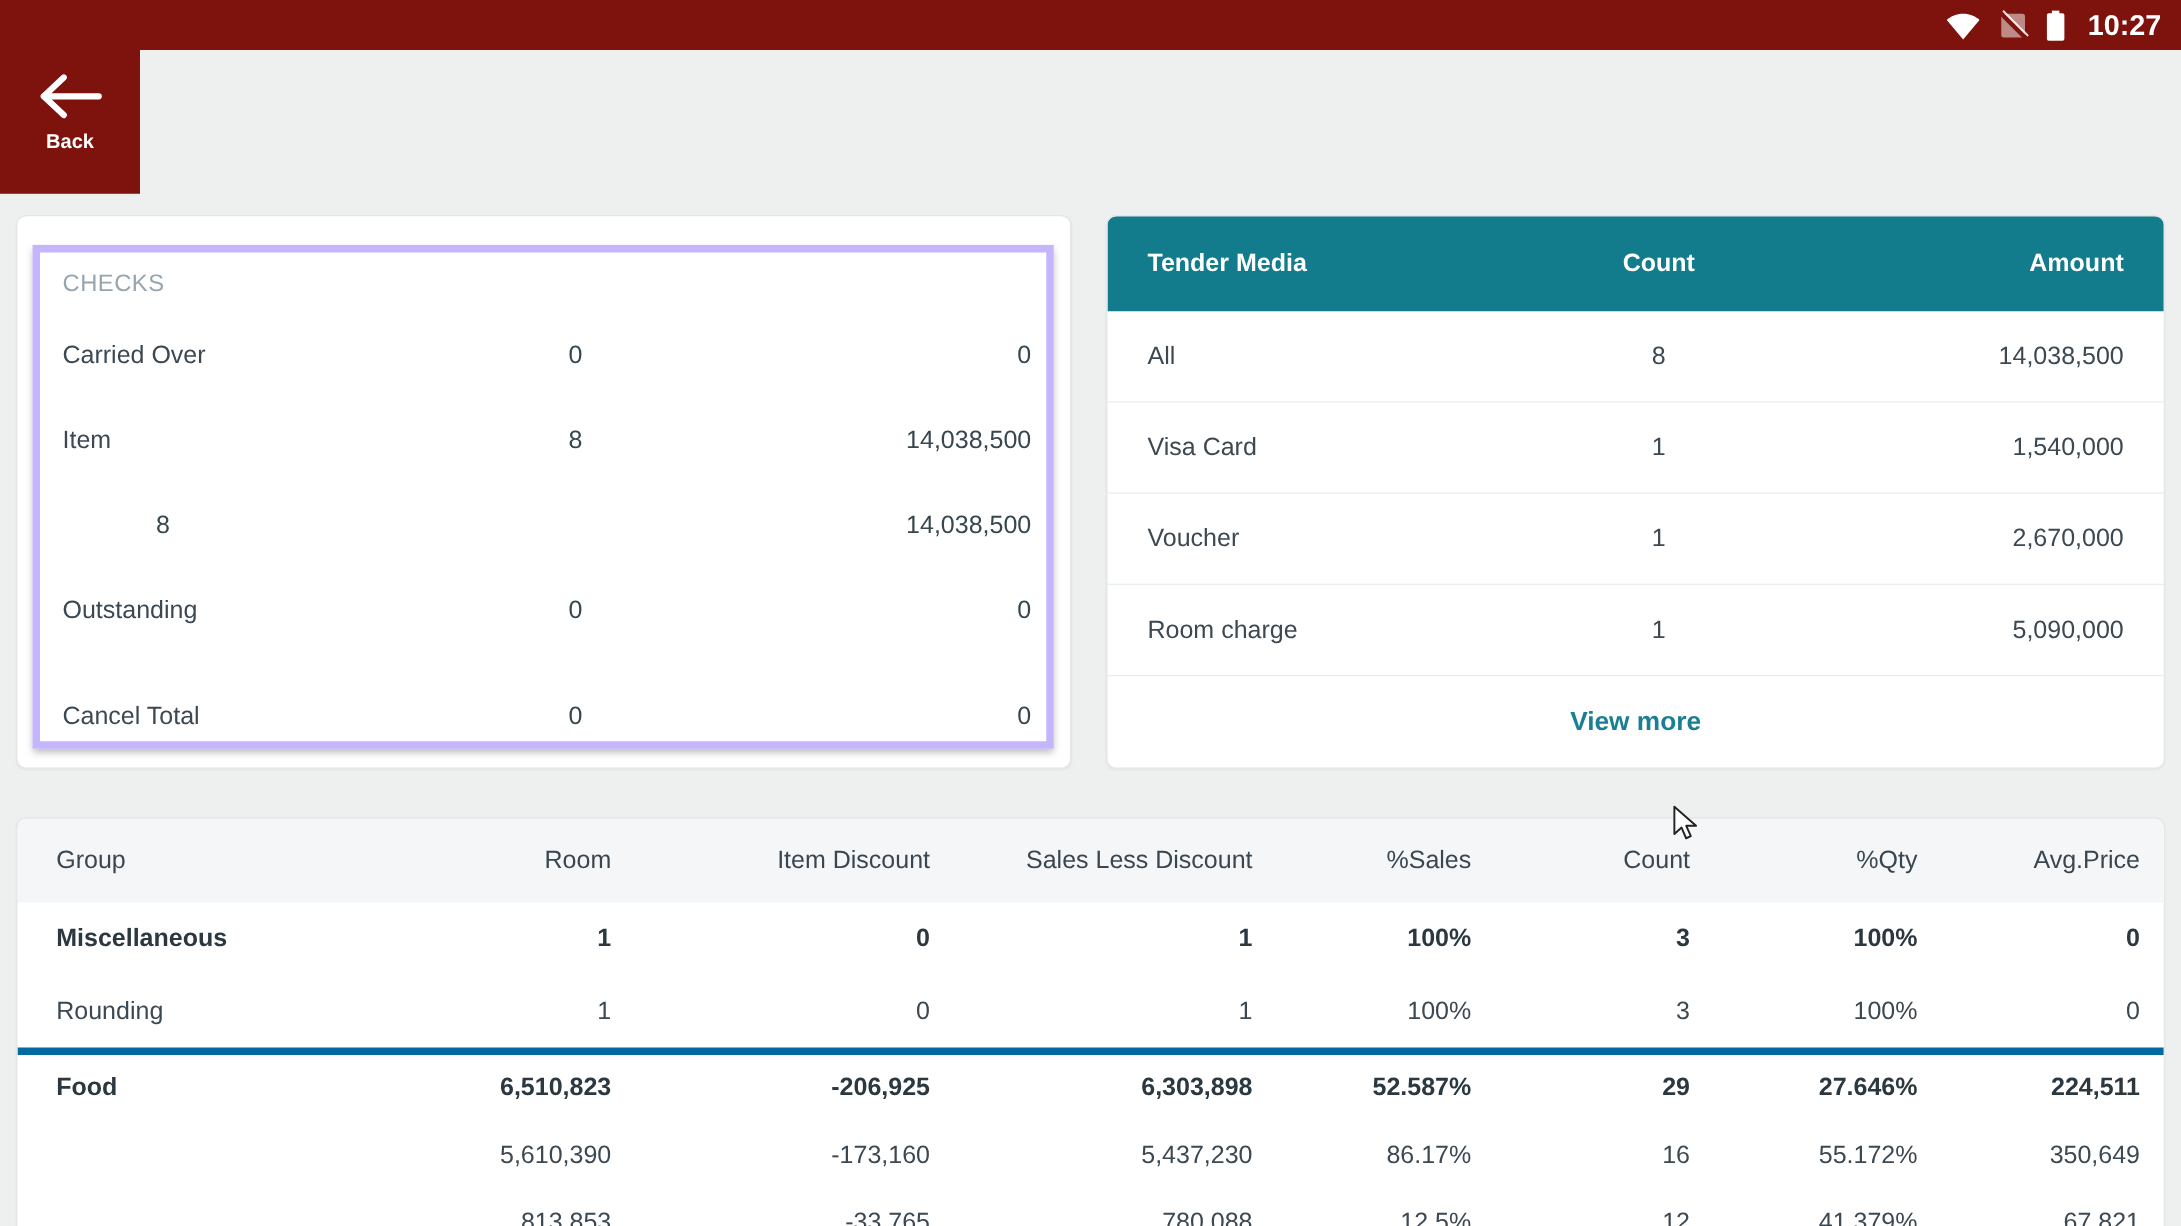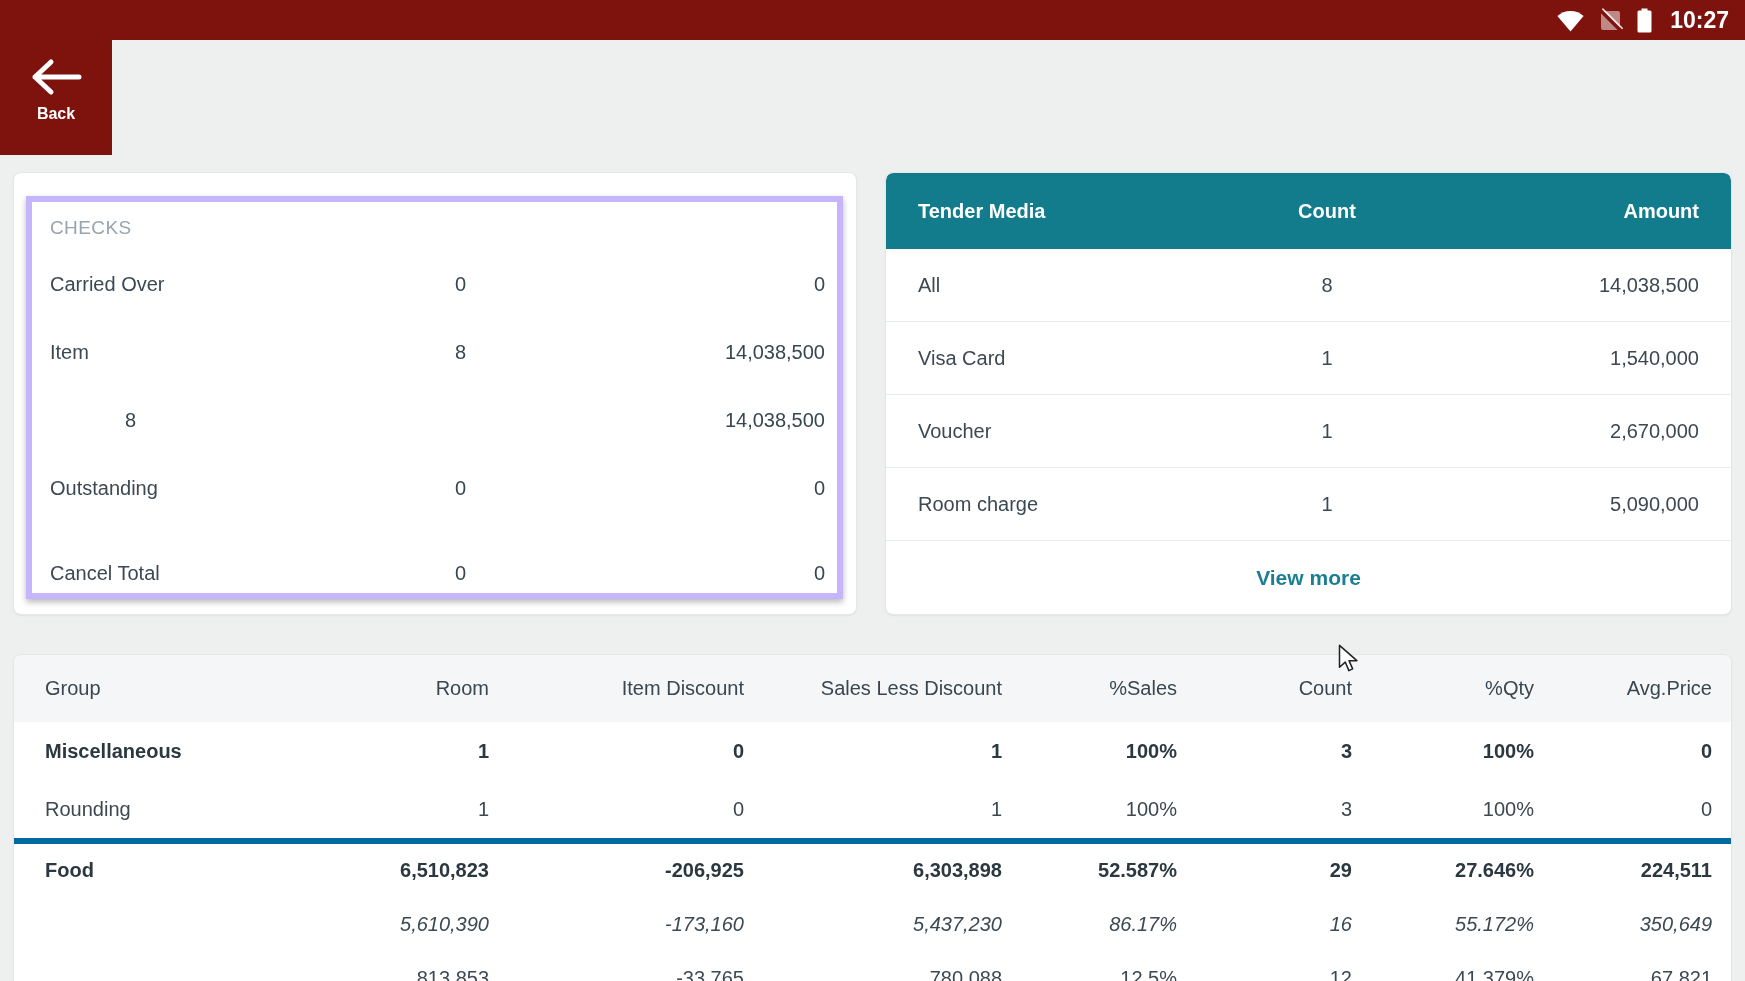--- a/index.html
+++ b/index.html
@@ -96,21 +96,21 @@
     border-radius:7px 7px 0 0;
   }
   .g-cell-first { padding-left:31px; text-align:left; }
   .g-cell { text-align:right; }
   .g-cell-last { text-align:right; padding-right:19px; }
   .g-row { font-size:20px; color:#3C4852; }
   .g-row.bold { font-weight:700; color:#2B3840; }
   .g-r0 { height:59px; }
   .g-r1 { height:57px; }
   .g-r2 { height:59px; border-top:6px solid #0369a1; }
-  .g-r3 { height:54px;font-style:italic; }
+  .g-r3 { height:54px; }
   .g-r4 { height:54px; }
 
   
   .cursor { position:absolute; left:1337px; top:644px; z-index:50; }
 </style>
 </head>
 <body>
 
 <div class="topbar">
   <div class="back-col">

